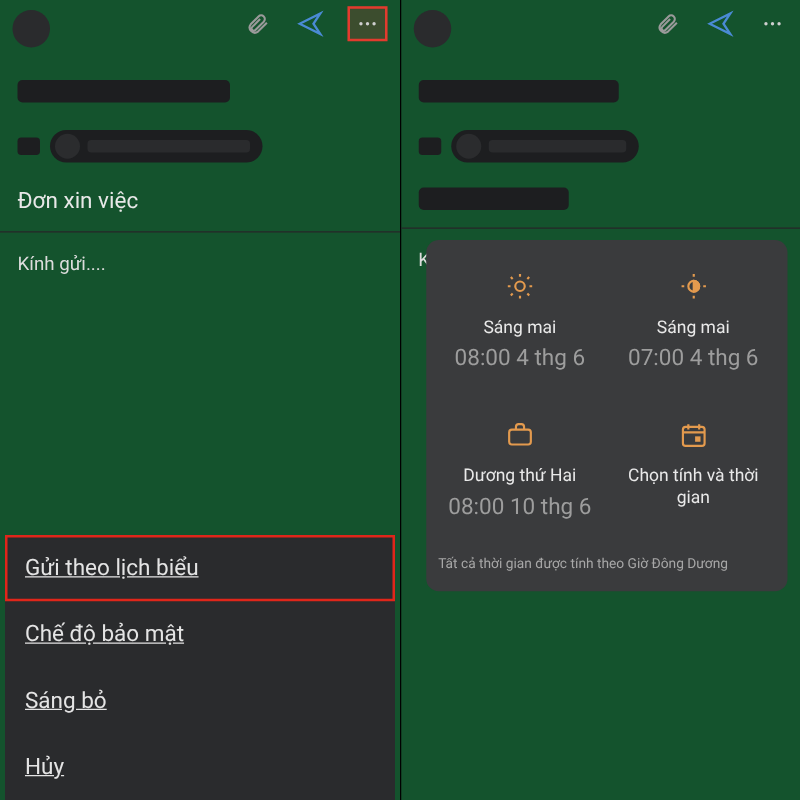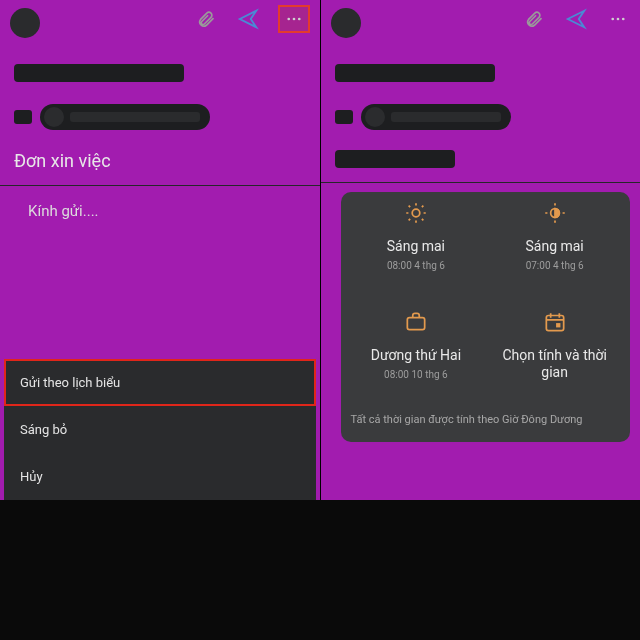--- a/index.html
+++ b/index.html
@@ -4,21 +4,21 @@
   <style>
     * { margin: 0; padding: 0; box-sizing: border-box; }
     body {
       width: 640px; height: 640px;
       background: #0a0a0a;
       font-family: -apple-system, BlinkMacSystemFont, "Segoe UI", Roboto, Arial, sans-serif;
       color: #e4e4e4;
       display: flex;
       overflow: hidden;
     }
-    .pane { flex: 1; height: 500px; position: relative; background: #a21caf; }
+    .pane { flex: 1; height: 640px; position: relative; background: #14532d; }
     .pane + .pane { border-left: 1px solid #000; }
     .toolbar {
       height: 38px; display: flex; align-items: center; justify-content: flex-end;
       gap: 18px; padding: 0 10px;
     }
     .toolbar .icon { display: inline-flex; align-items: center; justify-content: center; width: 24px; height: 24px; }
     .more-box {
       border: 2px solid #e33b2e; width: 32px; height: 28px;
       display: inline-flex; align-items: center; justify-content: center;
       background: rgba(180,60,50,0.25);
@@ -43,50 +43,50 @@
     .chip .chip-txt { width: 130px; height: 10px; background: #2a2b2d; border-radius: 3px; }
     .pane2 .chip .chip-txt { width: 110px; }
     .subject {
       margin: 20px 14px 0; color: #e8e8e8; font-size: 18px; font-weight: 400;
     }
     .subject-blob {
       margin: 20px 14px 0; width: 120px; height: 18px; background: #1d1e20; border-radius: 4px;
     }
     .divider { height: 1px; background: #262729; margin: 14px 0 0; }
     .body-text {
-      margin: 16px 28px; color: #dcdcdc; font-size: 15px;
+      margin: 16px 14px; color: #dcdcdc; font-size: 15px;
     }
     
     .sheet {
       position: absolute; left: 4px; right: 4px; bottom: 0;
       background: #2a2b2d;
     }
     .sheet .menu-item {
-      padding: 16px 16px; font-size: 13px; color: #e4e4e4;
+      padding: 16px 16px; font-size: 18px; color: #e4e4e4; text-decoration: underline;
     }
     .sheet .menu-item.highlighted {
       border: 2px solid #e0261a;
       margin: 0; padding: 14px 14px;
     }
     
     .schedule-card {
       position: absolute; left: 20px; right: 10px; top: 192px;
       background: #3a3b3d; border-radius: 10px;
-      padding: 6px 10px 16px;
+      padding: 22px 10px 16px;
     }
     .sched-grid {
       display: grid; grid-template-columns: 1fr 1fr; row-gap: 36px; column-gap: 8px;
     }
     .sched-opt { text-align: center; }
     .sched-ic {
       width: 30px; height: 30px; margin: 0 auto 10px;
       display: flex; align-items: center; justify-content: center;
     }
     .sched-title { font-size: 14px; color: #e9e9e9; margin-bottom: 5px; line-height: 1.2; }
-    .sched-sub { font-size: 10px; color: #9d9d9d; }
+    .sched-sub { font-size: 18px; color: #9d9d9d; }
     .sched-footer {
       margin-top: 28px; text-align: left; font-size: 11px; color: #a7a7a7;
     }
   </style>
 </head>
 <body>
 
 <div class="pane">
   <div class="avatar"></div>
   <div class="toolbar">
@@ -114,20 +114,21 @@
     <span class="chip">
       <span class="chip-av"></span>
       <span class="chip-txt"></span>
     </span>
   </div>
   <div class="subject">Đơn xin việc</div>
   <div class="divider"></div>
   <div class="body-text">Kính gửi....</div>
   <div class="sheet">
     <div class="menu-item highlighted">Gửi theo lịch biểu</div>
+    <div class="menu-item">Chế độ bảo mật</div>
     <div class="menu-item">Sáng bỏ</div>
     <div class="menu-item">Hủy</div>
   </div>
 </div>
 
 <div class="pane pane2">
   <div class="avatar"></div>
   <div class="toolbar">
     <span class="icon">
       <svg width="20" height="20" viewBox="0 0 24 24" fill="none" stroke="#9a9a9a" stroke-width="2">

